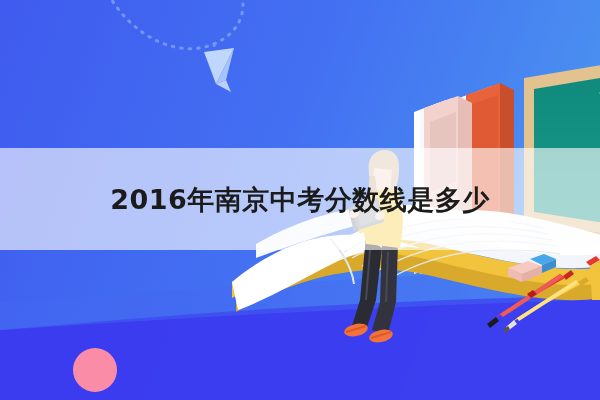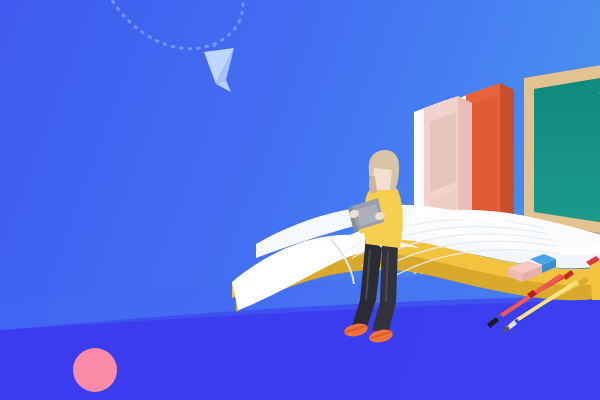--- a/index.html
+++ b/index.html
@@ -204,14 +204,17 @@
 
       <path d="M376,178 L390,178 L390,190 L376,190 Z" fill="#f4ded0"></path>
       <ellipse cx="383" cy="172" rx="14" ry="16" fill="#f4ded0"></ellipse>
 
       <path d="M369,172 C367,156 376,150 385,150 C396,150 400,159 399,170
                C399,178 397,186 395,190 L390,190 L392,170 L374,168 L372,186 Z" fill="#d8c3a5"></path>
       <path d="M370,176 C368,184 369,190 371,194 L377,192 L375,176 Z" fill="#cbb596"></path>
     </g>
   </svg>
 
+  <div id="title-band">
+    <div id="title-text">2016年南京中考分数线是多少</div>
+  </div>
 
 </div>
 
 </body></html>

